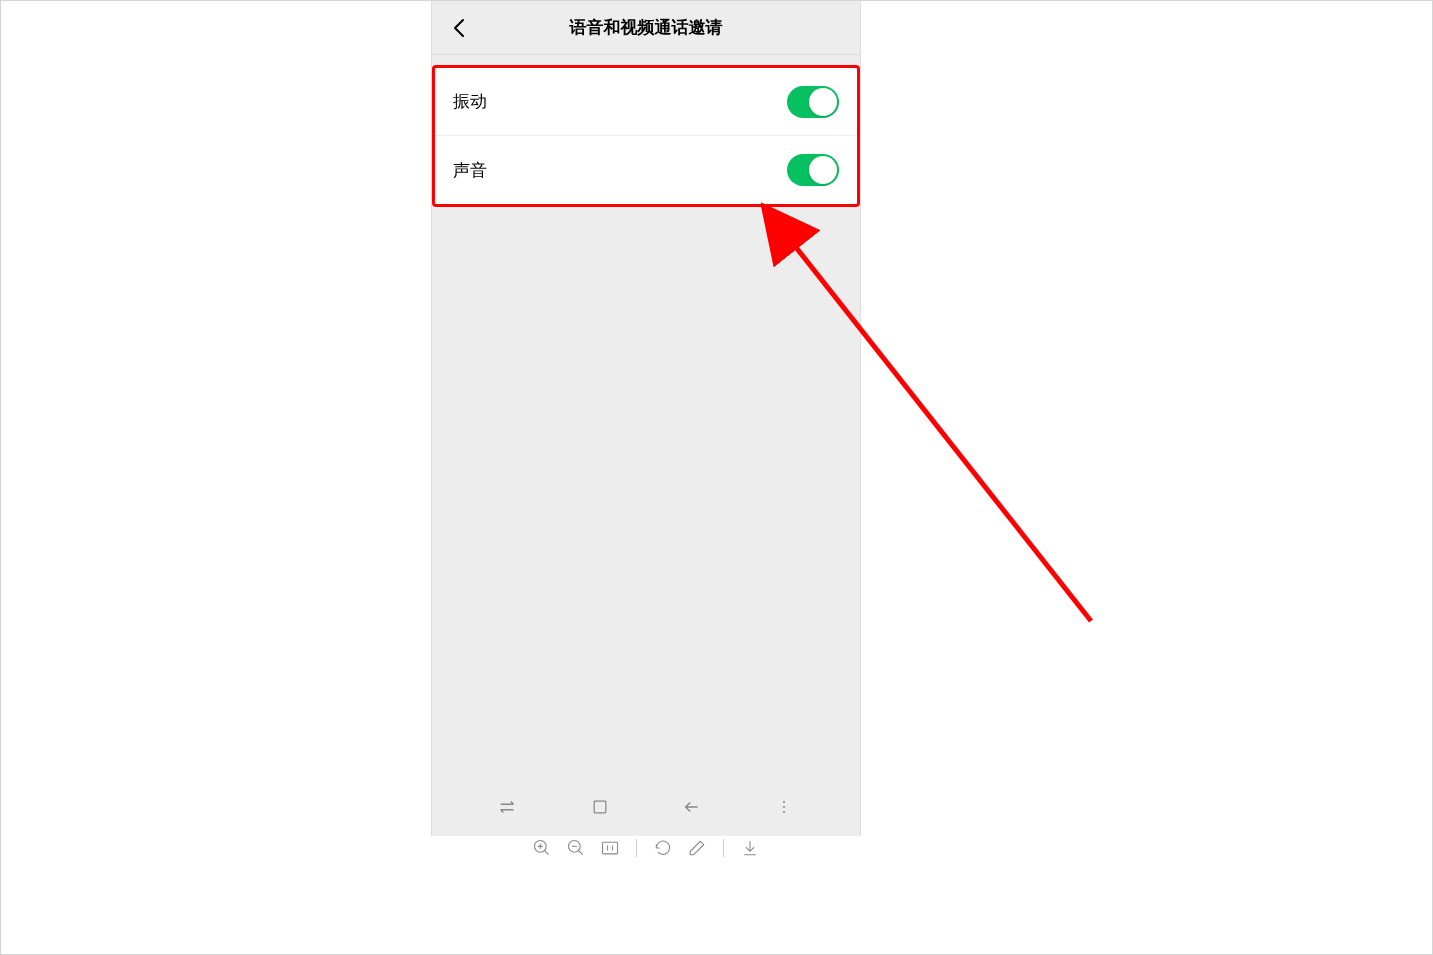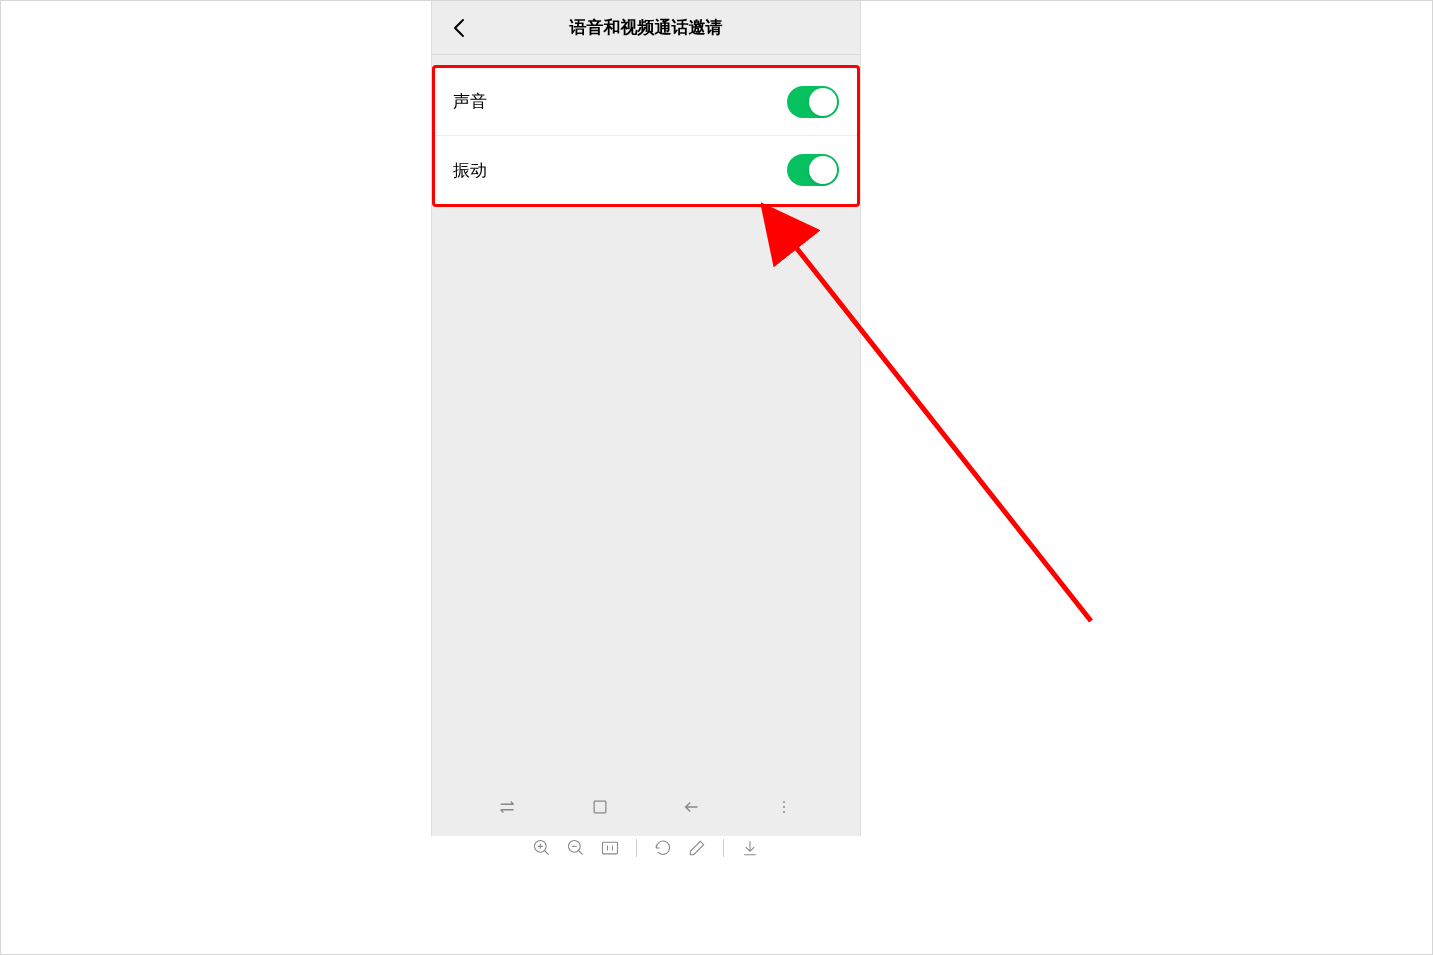--- a/index.html
+++ b/index.html
@@ -198,28 +198,28 @@
         <svg class="back-icon" viewBox="0 0 12 20">
           <path d="M10 2 L2 10 L10 18" stroke="#000" stroke-width="2" fill="none" stroke-linecap="round" stroke-linejoin="round"></path>
         </svg>
       </div>
       <div class="header-title">语音和视频通话邀请</div>
     </div>
 
     <div class="settings-group">
 
       <div class="settings-row">
-        <span class="settings-label">声音</span>
+        <span class="settings-label">振动</span>
         <div class="toggle-switch">
           <div class="toggle-knob"></div>
         </div>
       </div>
 
       <div class="settings-row">
-        <span class="settings-label">振动</span>
+        <span class="settings-label">声音</span>
         <div class="toggle-switch">
           <div class="toggle-knob"></div>
         </div>
       </div>
 
     </div>
 
     <div class="phone-nav">
       <div class="nav-button">
         <svg class="nav-icon" width="22" height="22" viewBox="0 0 24 24">

